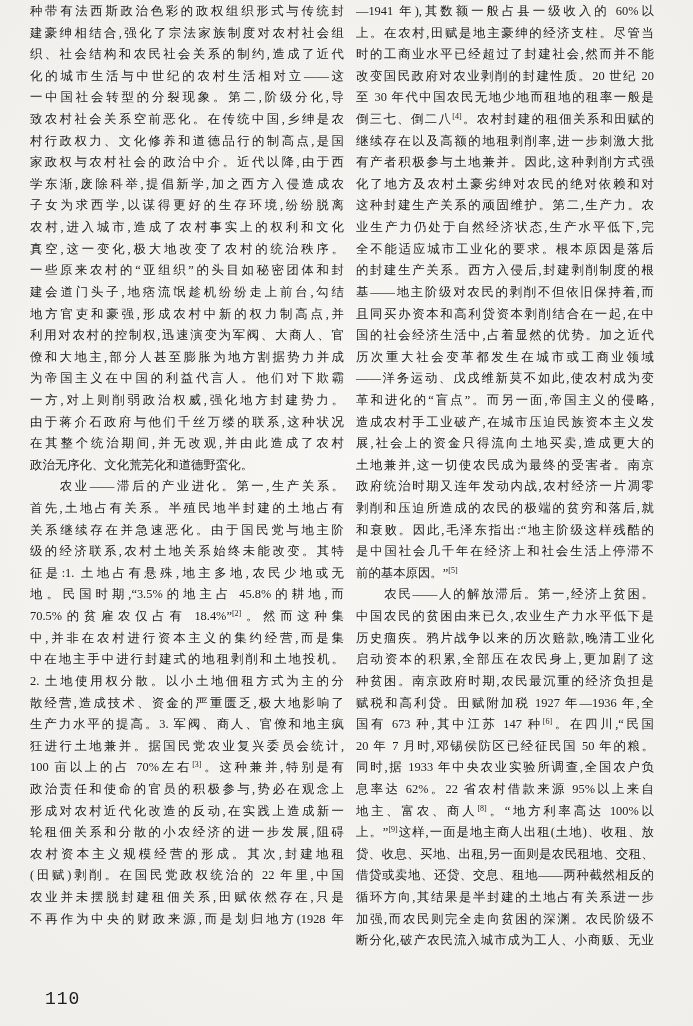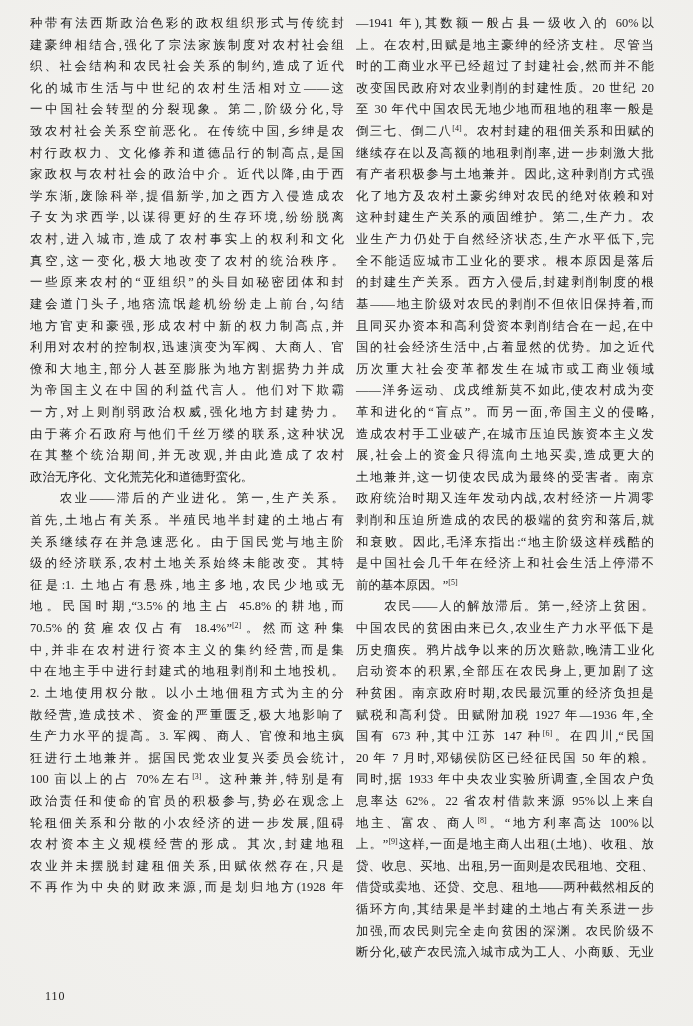--- a/index.html
+++ b/index.html
@@ -18,21 +18,21 @@
   .page {
     position: absolute;
     inset: 0;
     
     background:
       radial-gradient(ellipse 140% 120% at 50% 45%, rgba(255,255,255,0.35), rgba(0,0,0,0.03) 85%),
       var(--paper, #f3f2ee);
   }
   .column {
     position: absolute;
-    top: 13px;
+    top: 1px;
   }
   .col-left {
     left: 30px;
     width: 314px;
   }
   .col-right {
     left: 356px;
     width: 298px;
   }
   .line {
@@ -52,23 +52,24 @@
   .line sup {
     font-size: 8px;
     line-height: 0;
     vertical-align: 4px;
     letter-spacing: 0;
   }
   .page-number {
     position: absolute;
     left: 45px;
     top: 989px;
-    font-size: 12px;
+    font-size: 18px;
     letter-spacing: 1px;
     color: var(--ink, #212121);
+    font-family: Liberation Mono, monospace;
   }
 </style>
 </head>
 <body>
 
 <div class="page">
   <div class="column col-left" id="col-left">
       <div class="line">种带有法西斯政治色彩的政权组织形式与传统封</div>
       <div class="line">建豪绅相结合,强化了宗法家族制度对农村社会组</div>
       <div class="line">织、社会结构和农民社会关系的制约,造成了近代</div>
@@ -99,22 +100,24 @@
       <div class="line">地。民国时期,“3.5%的地主占 45.8%的耕地,而</div>
       <div class="line">70.5%的贫雇农仅占有 18.4%”<sup>[2]</sup>。然而这种集</div>
       <div class="line">中,并非在农村进行资本主义的集约经营,而是集</div>
       <div class="line">中在地主手中进行封建式的地租剥削和土地投机。</div>
       <div class="line">2. 土地使用权分散。以小土地佃租方式为主的分</div>
       <div class="line">散经营,造成技术、资金的严重匮乏,极大地影响了</div>
       <div class="line">生产力水平的提高。3. 军阀、商人、官僚和地主疯</div>
       <div class="line">狂进行土地兼并。据国民党农业复兴委员会统计,</div>
       <div class="line">100 亩以上的占 70%左右<sup>[3]</sup>。这种兼并,特别是有</div>
       <div class="line">政治责任和使命的官员的积极参与,势必在观念上</div>
+      <div class="line">形成对农村近代化改造的反动,在实践上造成新一</div>
       <div class="line">轮租佃关系和分散的小农经济的进一步发展,阻碍</div>
       <div class="line">农村资本主义规模经营的形成。其次,封建地租</div>
+      <div class="line">(田赋)剥削。在国民党政权统治的 22 年里,中国</div>
       <div class="line">农业并未摆脱封建租佃关系,田赋依然存在,只是</div>
       <div class="line">不再作为中央的财政来源,而是划归地方(1928 年</div>
     </div>
   <div class="column col-right" id="col-right">
       <div class="line">—1941 年),其数额一般占县一级收入的 60%以</div>
       <div class="line">上。在农村,田赋是地主豪绅的经济支柱。尽管当</div>
       <div class="line">时的工商业水平已经超过了封建社会,然而并不能</div>
       <div class="line">改变国民政府对农业剥削的封建性质。20 世纪 20</div>
       <div class="line">至 30 年代中国农民无地少地而租地的租率一般是</div>
       <div class="line">倒三七、倒二八<sup>[4]</sup>。农村封建的租佃关系和田赋的</div>

